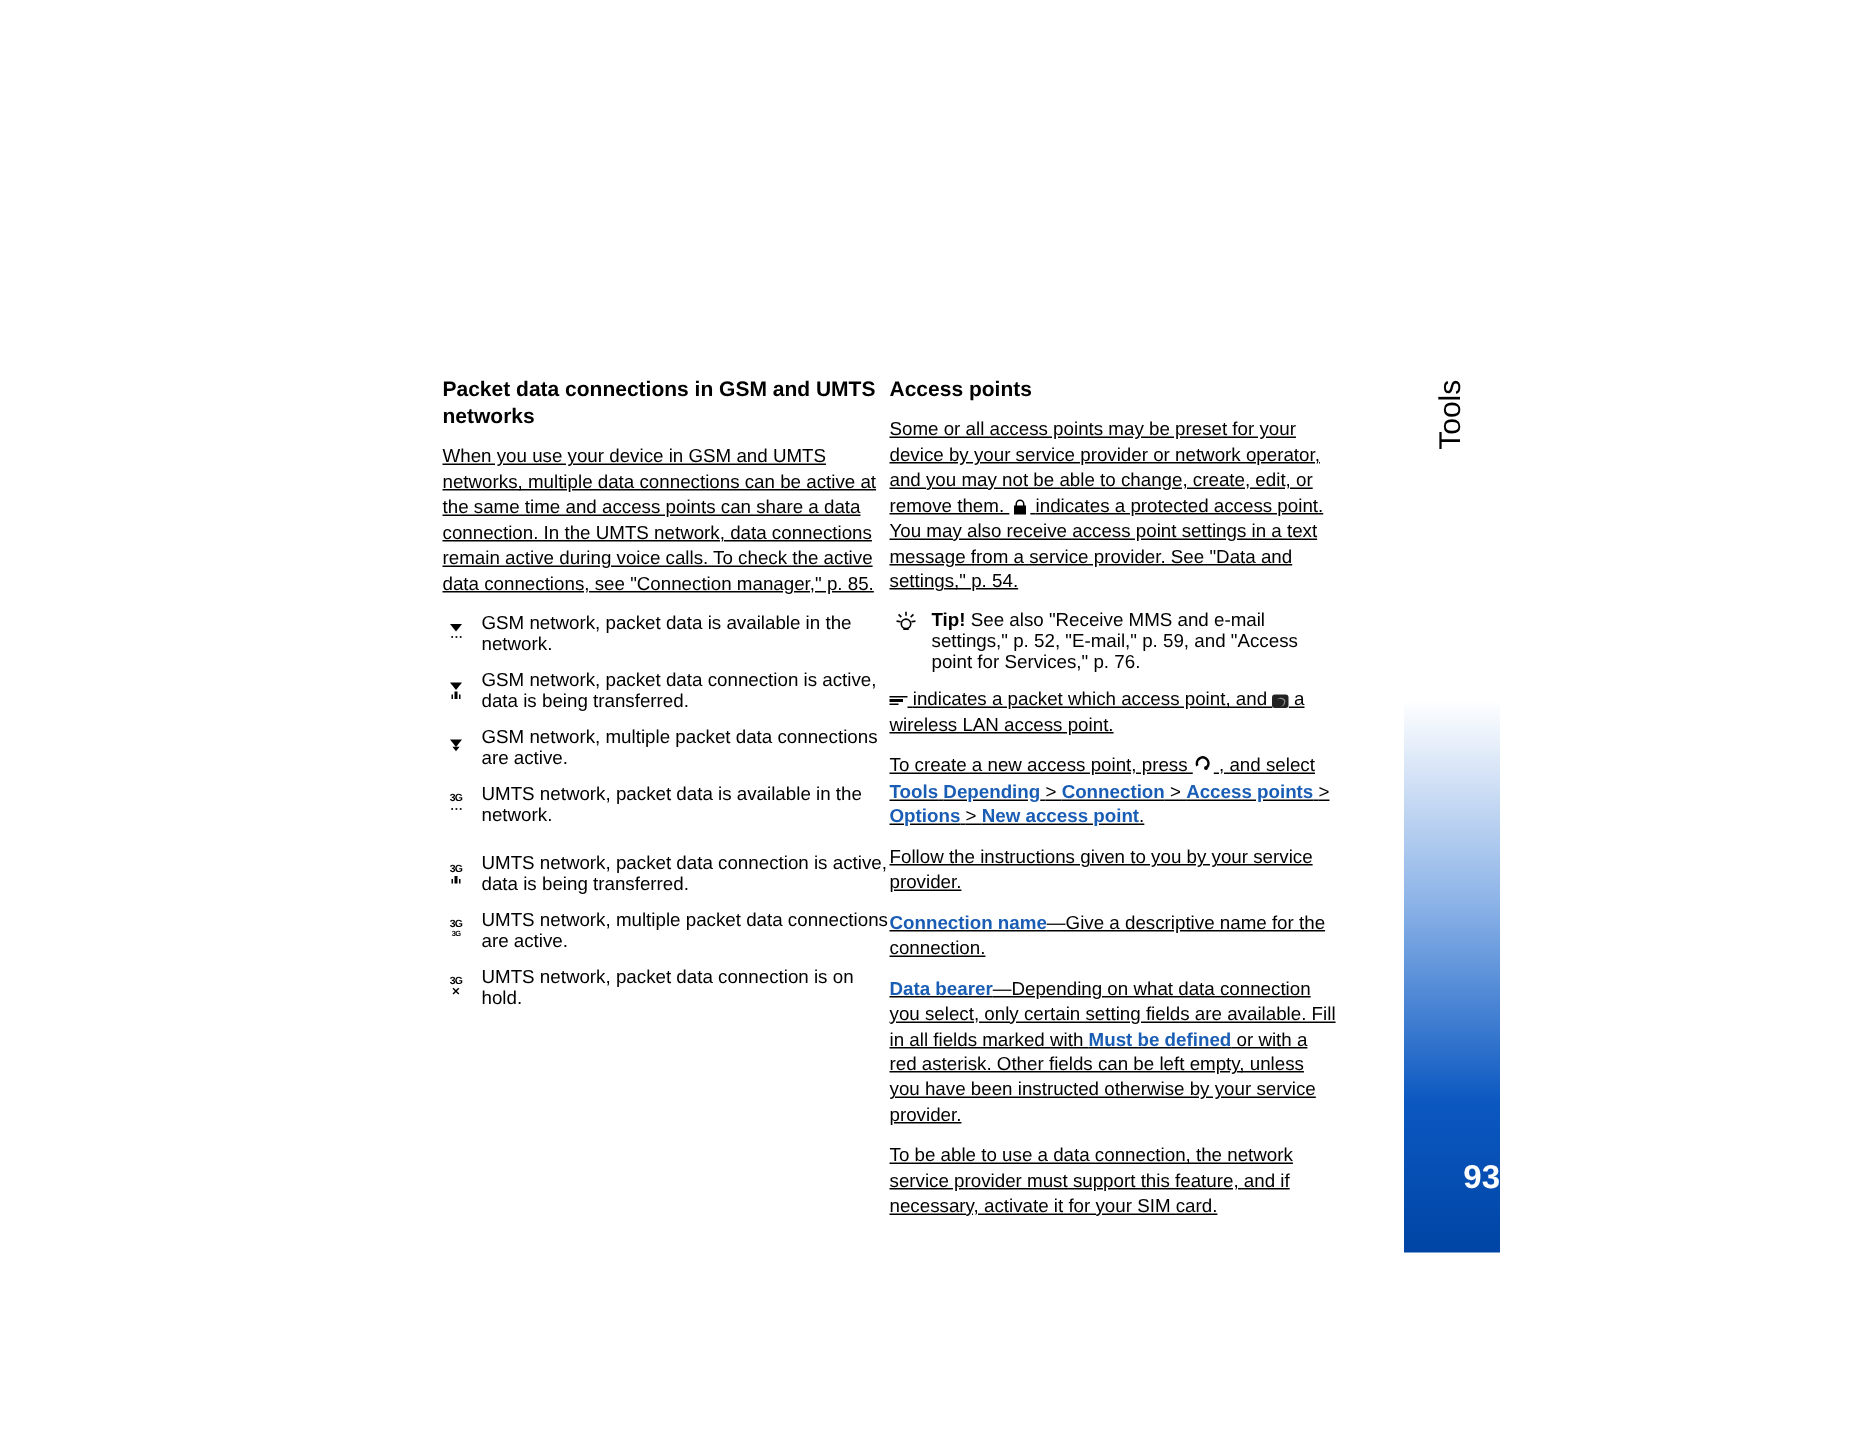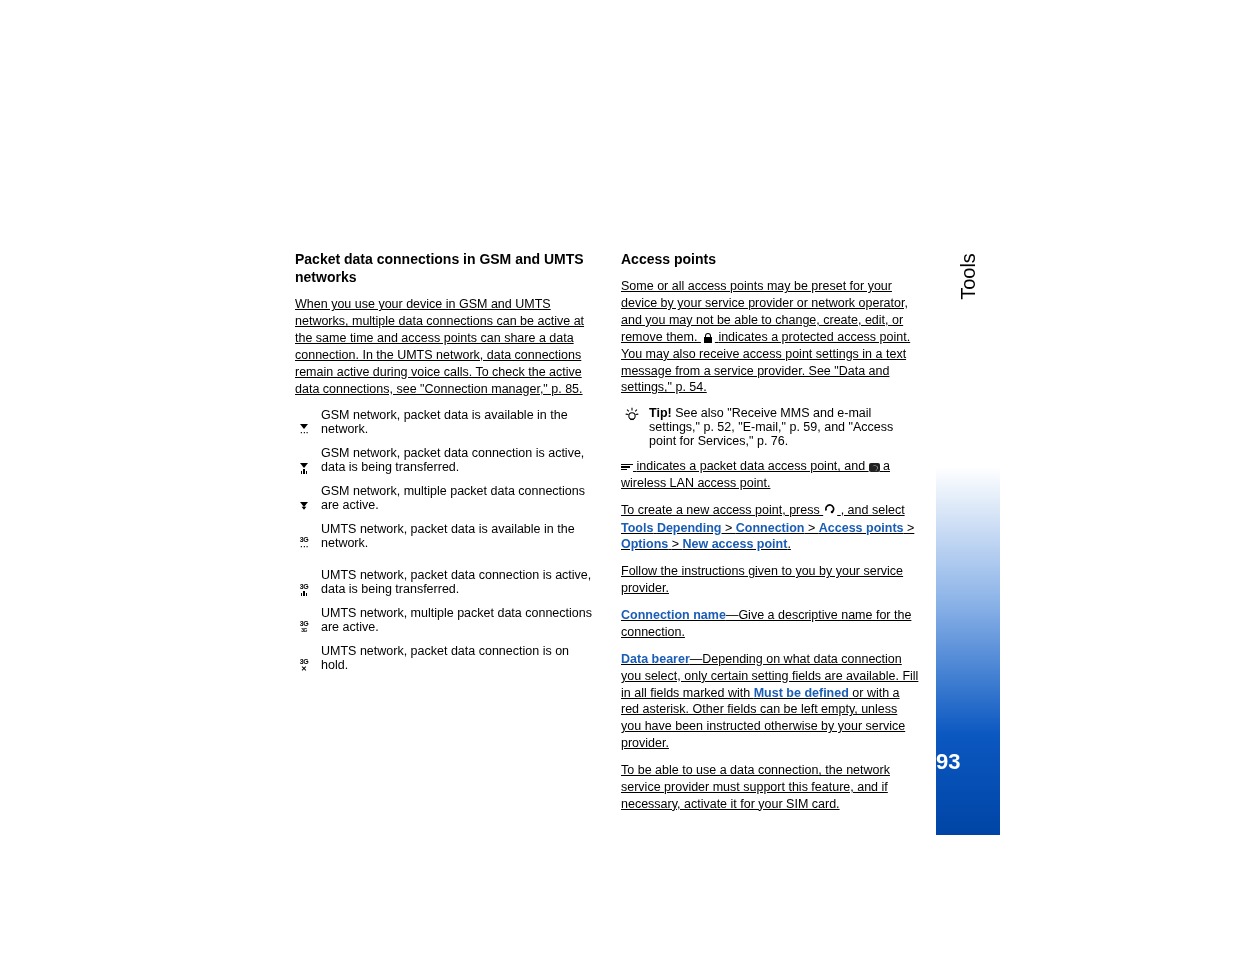--- a/index.html
+++ b/index.html
@@ -12,21 +12,20 @@
     width: 1235px;
     height: 954px;
     position: relative;
   }
   .page {
     position: absolute;
     left: 295px;
     top: 250px;
     width: 625px;
     display: flex;
-    gap: 28px;
   }
   .col {
     width: 298px;
   }
   h2 {
     font-size: 14px;
     font-weight: bold;
     margin: 0 0 10px 0;
     line-height: 1.3;
   }
@@ -39,21 +38,21 @@
     color: #1a5db5;
     font-weight: bold;
   }
   .indicator-list {
     list-style: none;
     padding: 0;
     margin: 0;
   }
   .indicator-list li {
     display: flex;
-    align-items: flex-end;
+    align-items: center;
     margin-bottom: 10px;
   }
   .ind-icon {
     width: 18px;
     flex-shrink: 0;
     margin-right: 8px;
     margin-top: 1px;
     display: flex;
     flex-direction: column;
     align-items: center;
@@ -89,23 +88,23 @@
     top: 100px;
     left: 50%;
     transform: translateX(-50%) rotate(-90deg);
     transform-origin: center;
     font-size: 20px;
     color: #000;
     font-weight: normal;
   }
   .page-number {
     position: absolute;
-    bottom: 60px;
+    bottom: 37px;
     width: 100%;
-    text-align: left;
+    text-align: right;
     color: #fff;
     font-size: 22px;
     font-weight: bold;
   }
   .tip-row {
     display: flex;
     align-items: flex-start;
     margin-bottom: 10px;
   }
   .tip-icon {
@@ -248,21 +247,21 @@
       <div>
         <b>Tip!</b><span> See also "Receive MMS and e-mail settings," p. 52, "E-mail," p. 59, and "Access point for Services," p. 76.</span>
       </div>
     </div>
     <p>
       <span class="tri-lines">
           <span></span>
           <span></span>
           <span></span>
         </span>
-      <span> indicates a packet data access point, and </span>
+      <span> indicates a packet which access point, and </span>
       <span class="wifi-box"></span>
       <span> a wireless LAN access point.</span>
     </p>
     <p>
       <span>To create a new access point, press </span>
       <span class="key-icon">
         <svg width="14" height="12" viewBox="0 0 14 12">
             <path d="M7 1a5 5 0 00-4.5 7l1.5-1a3 3 0 115 .8l1.4 1.2A5 5 0 007 1z" fill="#000"></path>
             <circle cx="9" cy="9" r="1.3" fill="#000"></circle>
           </svg>

